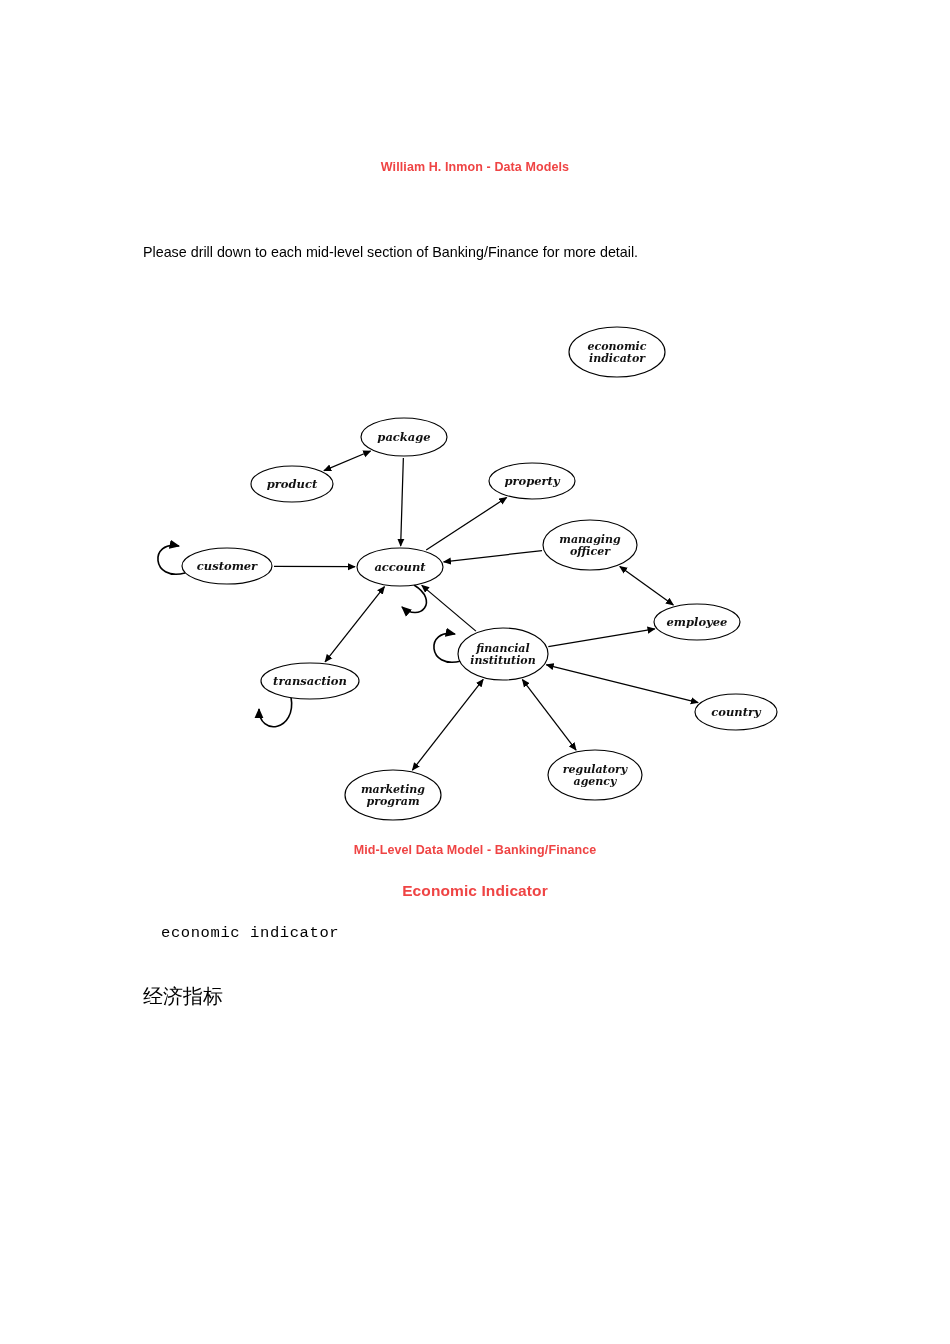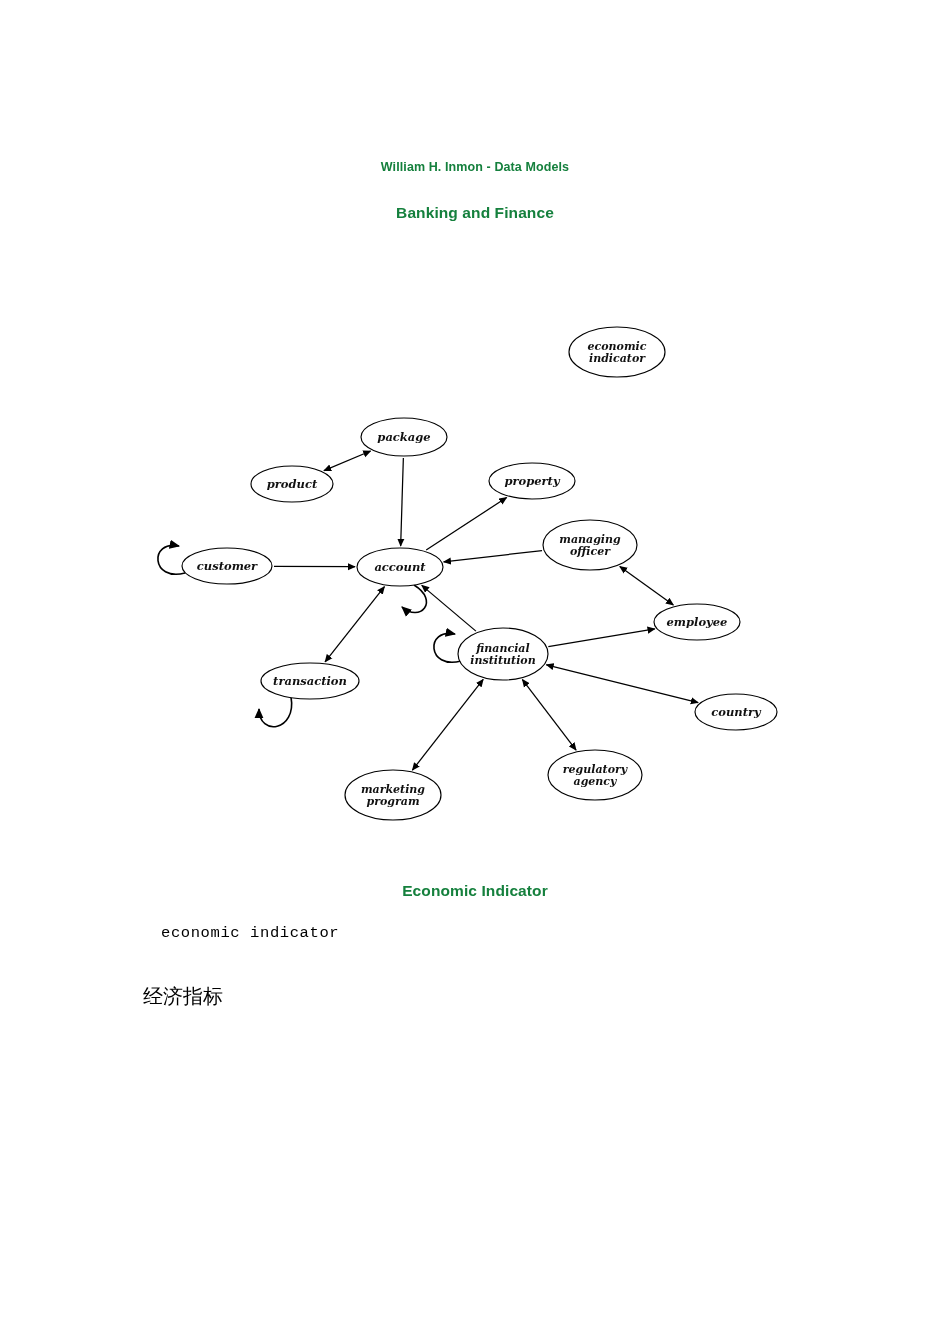--- a/index.html
+++ b/index.html
@@ -18,21 +18,21 @@
   }
   .page {
     position: absolute;
     inset: 0;
   }
 
   .heading {
     position: absolute;
     width: 100%;
     text-align: center;
-    color: #15803d;
+    color: #ef4444;
     font-family: "Liberation Sans", sans-serif;
     font-weight: bold;
     letter-spacing: 0.1px;
   }
   #title-main      { top: 160px; font-size: 12.5px; }
   #title-section   { top: 204px; font-size: 15.5px; }
   #caption-diagram { top: 843px; font-size: 12.5px; }
   #title-subsection{ top: 882px; font-size: 15.5px; }
 
   #intro-paragraph {
@@ -94,22 +94,22 @@
     fill: none;
   }
 </style>
 </head>
 <body>
 
 <div class="page">
 
   <div class="heading" id="title-main">William H. Inmon - Data Models</div>
 
-  <div class="heading" id="title-section">Banking and Finance</div>
-
+
+  <div id="intro-paragraph">Please drill down to each mid-level section of Banking/Finance for more detail.</div>
 
   <svg id="diagram-svg" width="950" height="860" viewBox="0 0 950 860">
     <defs>
       <marker id="arrow" viewBox="0 0 10 10" refX="9" refY="5" markerWidth="6.5" markerHeight="6.5" orient="auto-start-reverse">
         <path d="M 0 0.6 L 10 5 L 0 9.4 z" fill="#000"></path>
       </marker>
       <marker id="arrowstart" viewBox="0 0 10 10" refX="9" refY="5" markerWidth="6.5" markerHeight="6.5" orient="auto-start-reverse">
         <path d="M 0 0.6 L 10 5 L 0 9.4 z" fill="#000"></path>
       </marker>
     </defs>
@@ -183,20 +183,21 @@
           <ellipse cx="595" cy="775" rx="47" ry="25" class="node-ellipse"></ellipse>
           <text x="595" y="775" class="node-label two-line"><tspan x="595" dy="-0.58em">regulatory</tspan><tspan x="595" dy="1.16em">agency</tspan></text>
         </g>
         <g>
           <ellipse cx="393" cy="795" rx="48" ry="25" class="node-ellipse"></ellipse>
           <text x="393" y="795" class="node-label two-line"><tspan x="393" dy="-0.58em">marketing</tspan><tspan x="393" dy="1.16em">program</tspan></text>
         </g>
       </g>
   </svg>
 
+  <div class="heading" id="caption-diagram">Mid-Level Data Model - Banking/Finance</div>
 
   <div class="heading" id="title-subsection">Economic Indicator</div>
 
   <div id="term-english">economic indicator</div>
 
   <div id="term-chinese">经济指标</div>
 
 </div>
 
 </body></html>

